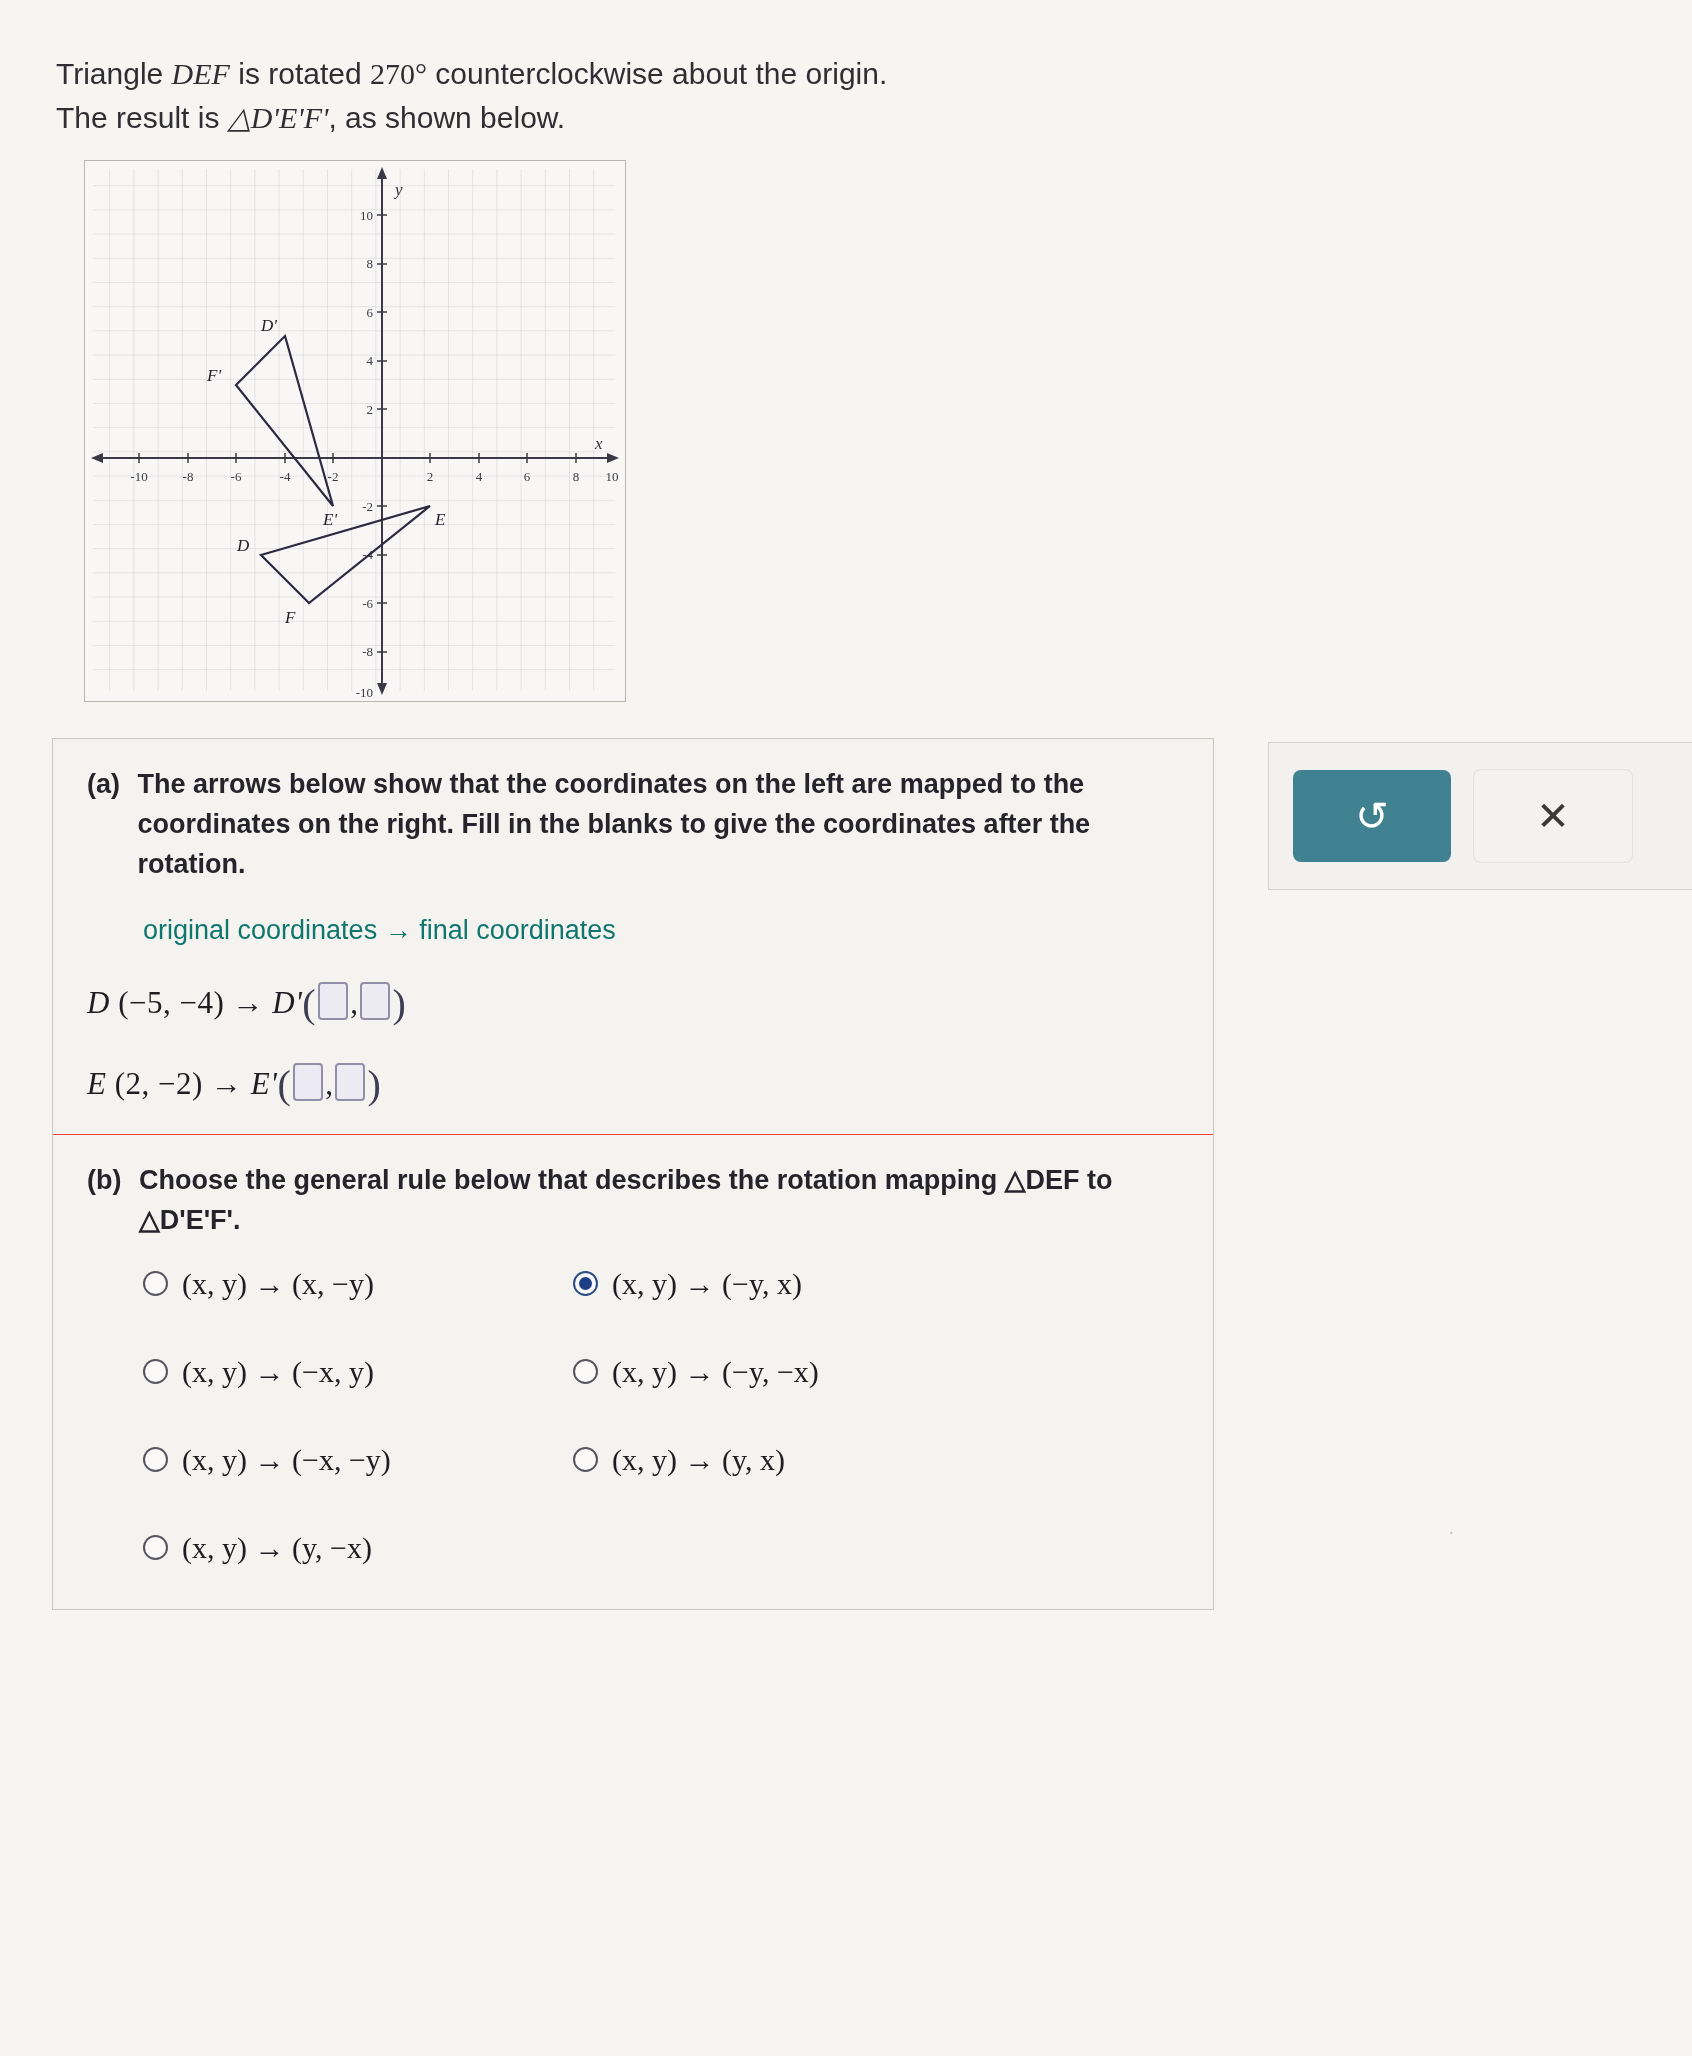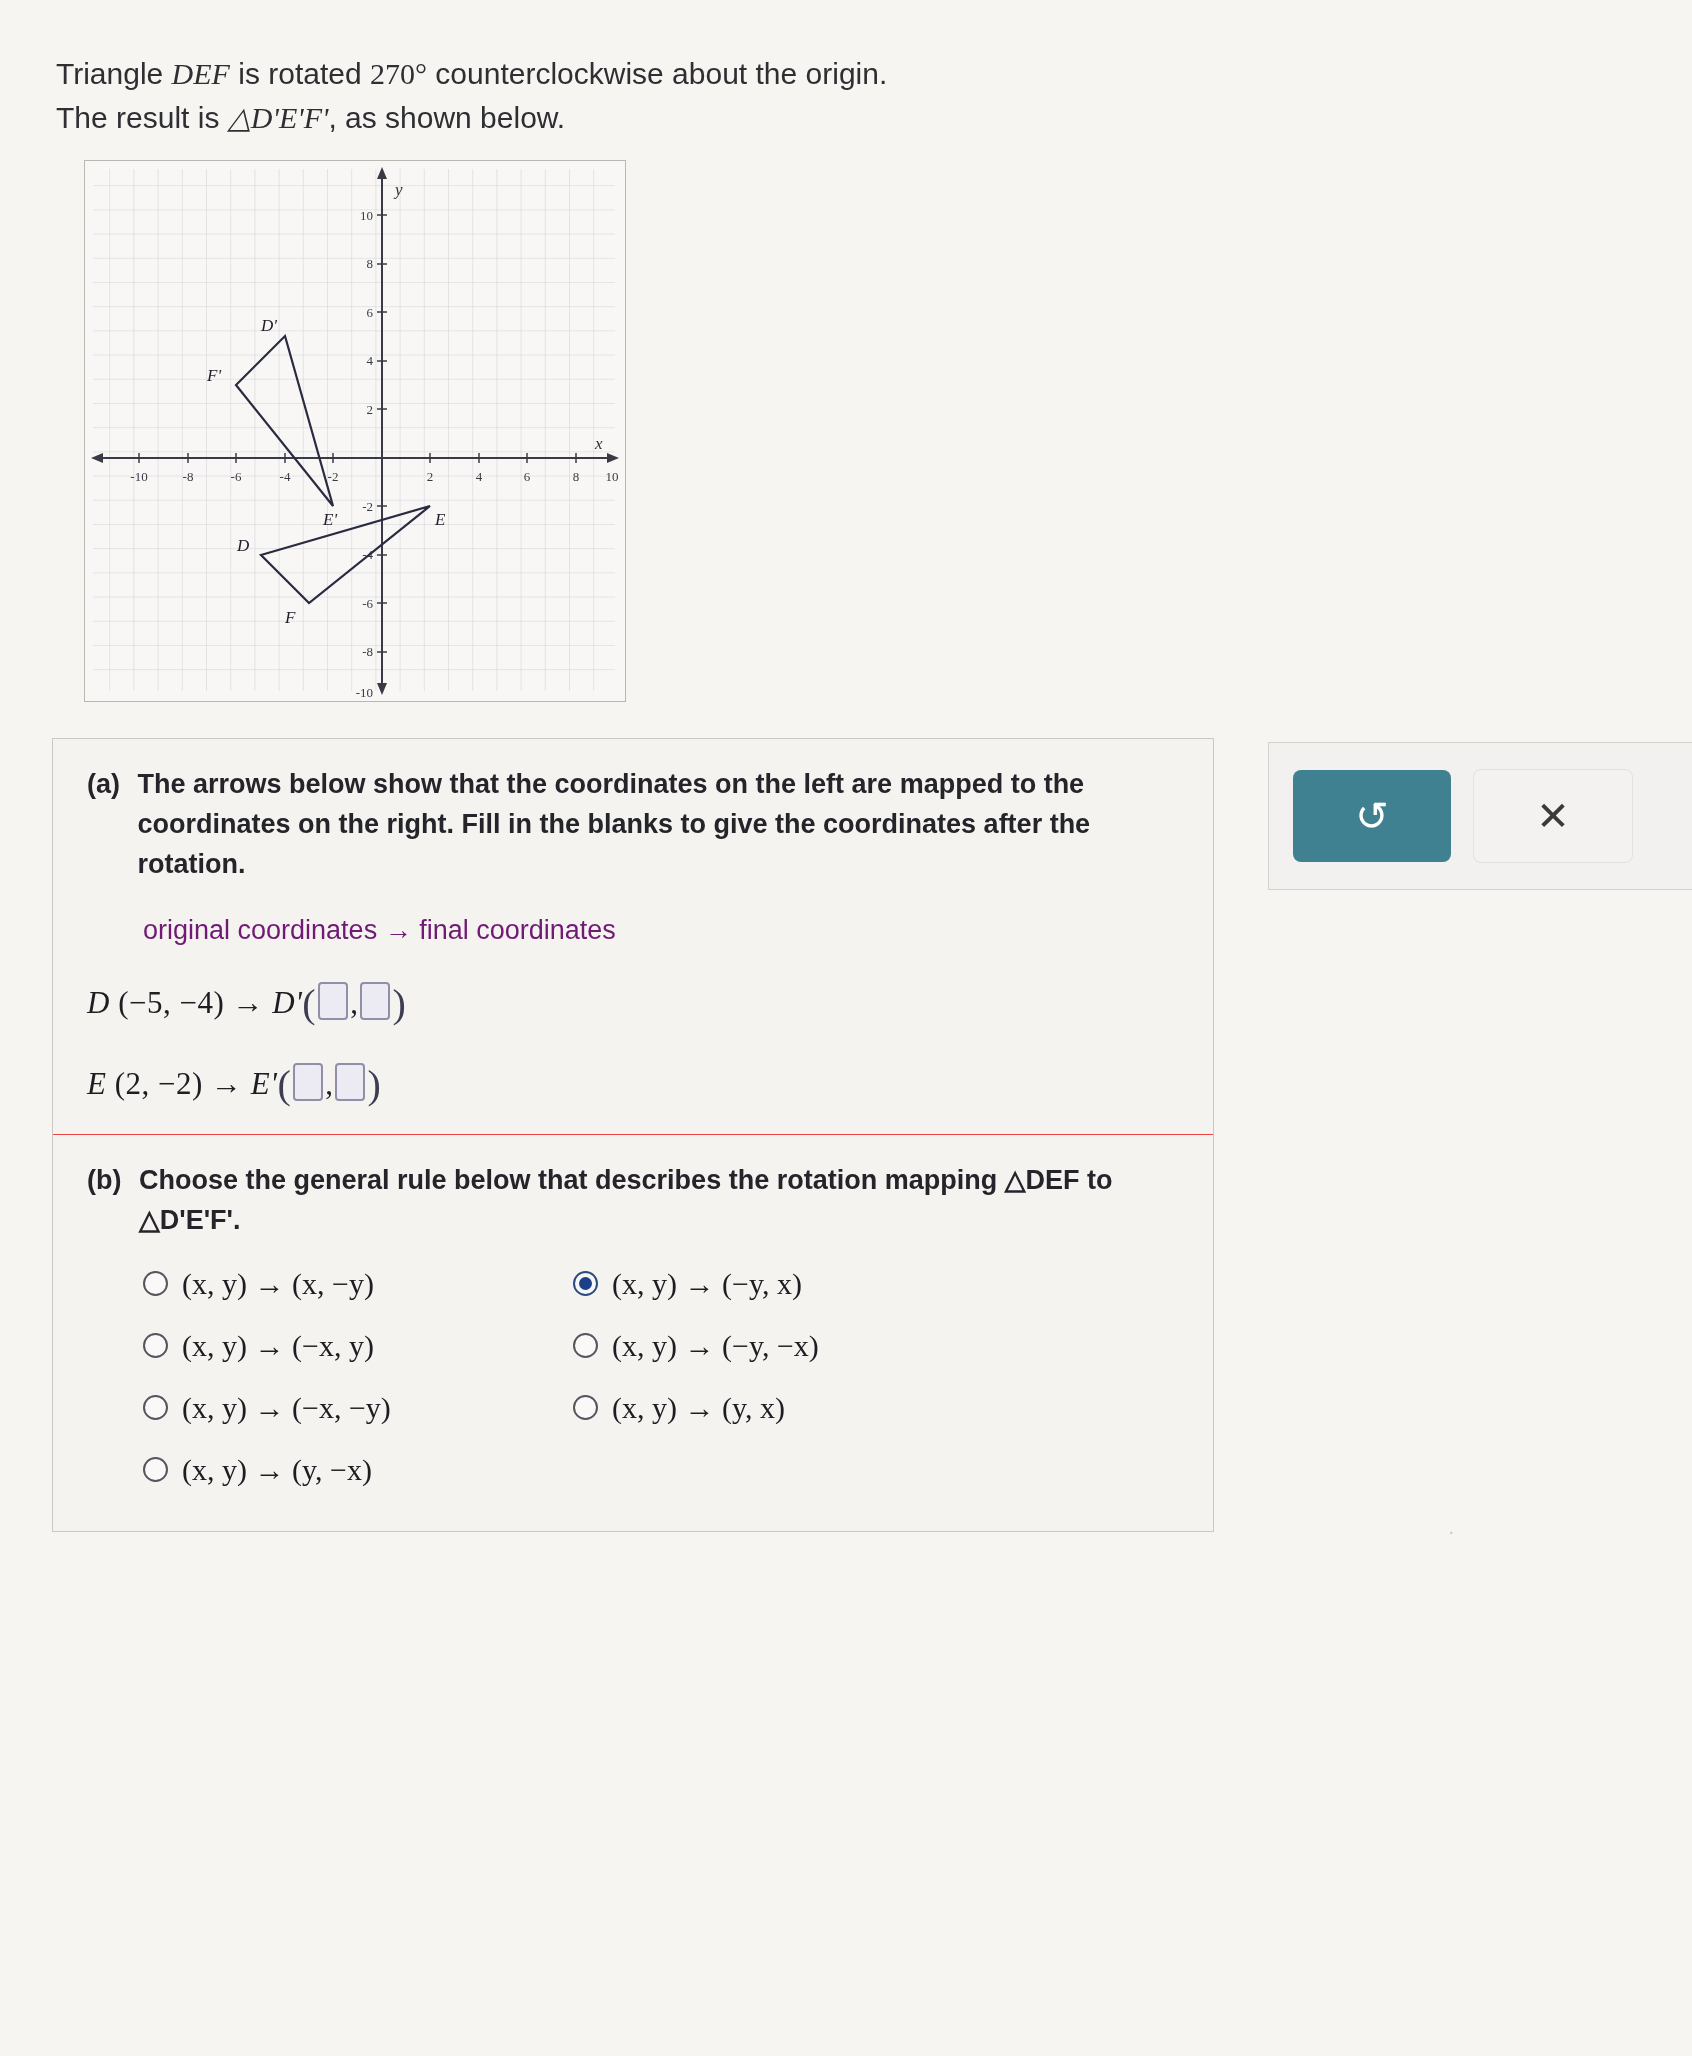--- a/index.html
+++ b/index.html
@@ -71,21 +71,21 @@
     font-size: 27px;
     line-height: 1.48;
     color: #24242a;
     font-weight: bold;
   }
 
   .maprow-title {
     margin-top: 30px;
     padding-left: 56px;
     font-size: 27px;
-    color: #701a75;
+    color: #0f766e;
   }
   .arrow { font-size: 27px; }
 
   .coordline {
     text-align: left;
     font-family: "Liberation Serif", serif;
     font-size: 31px;
     margin-top: 34px;
     color: #1d1d22;
     letter-spacing: .5px;
@@ -106,21 +106,21 @@
     vertical-align: -4px;
     color: #3d3d52;
   }
 
   
   .choices {
     margin-top: 26px;
     padding-left: 56px;
     display: grid;
     grid-template-columns: 430px 430px;
-    row-gap: 28px;
+    row-gap: 54px;
   }
   .choice {
     display: flex;
     align-items: center;
     font-family: "Liberation Serif", serif;
     font-size: 30px;
     color: #1d1d22;
   }
   .radio {
     width: 21px;

